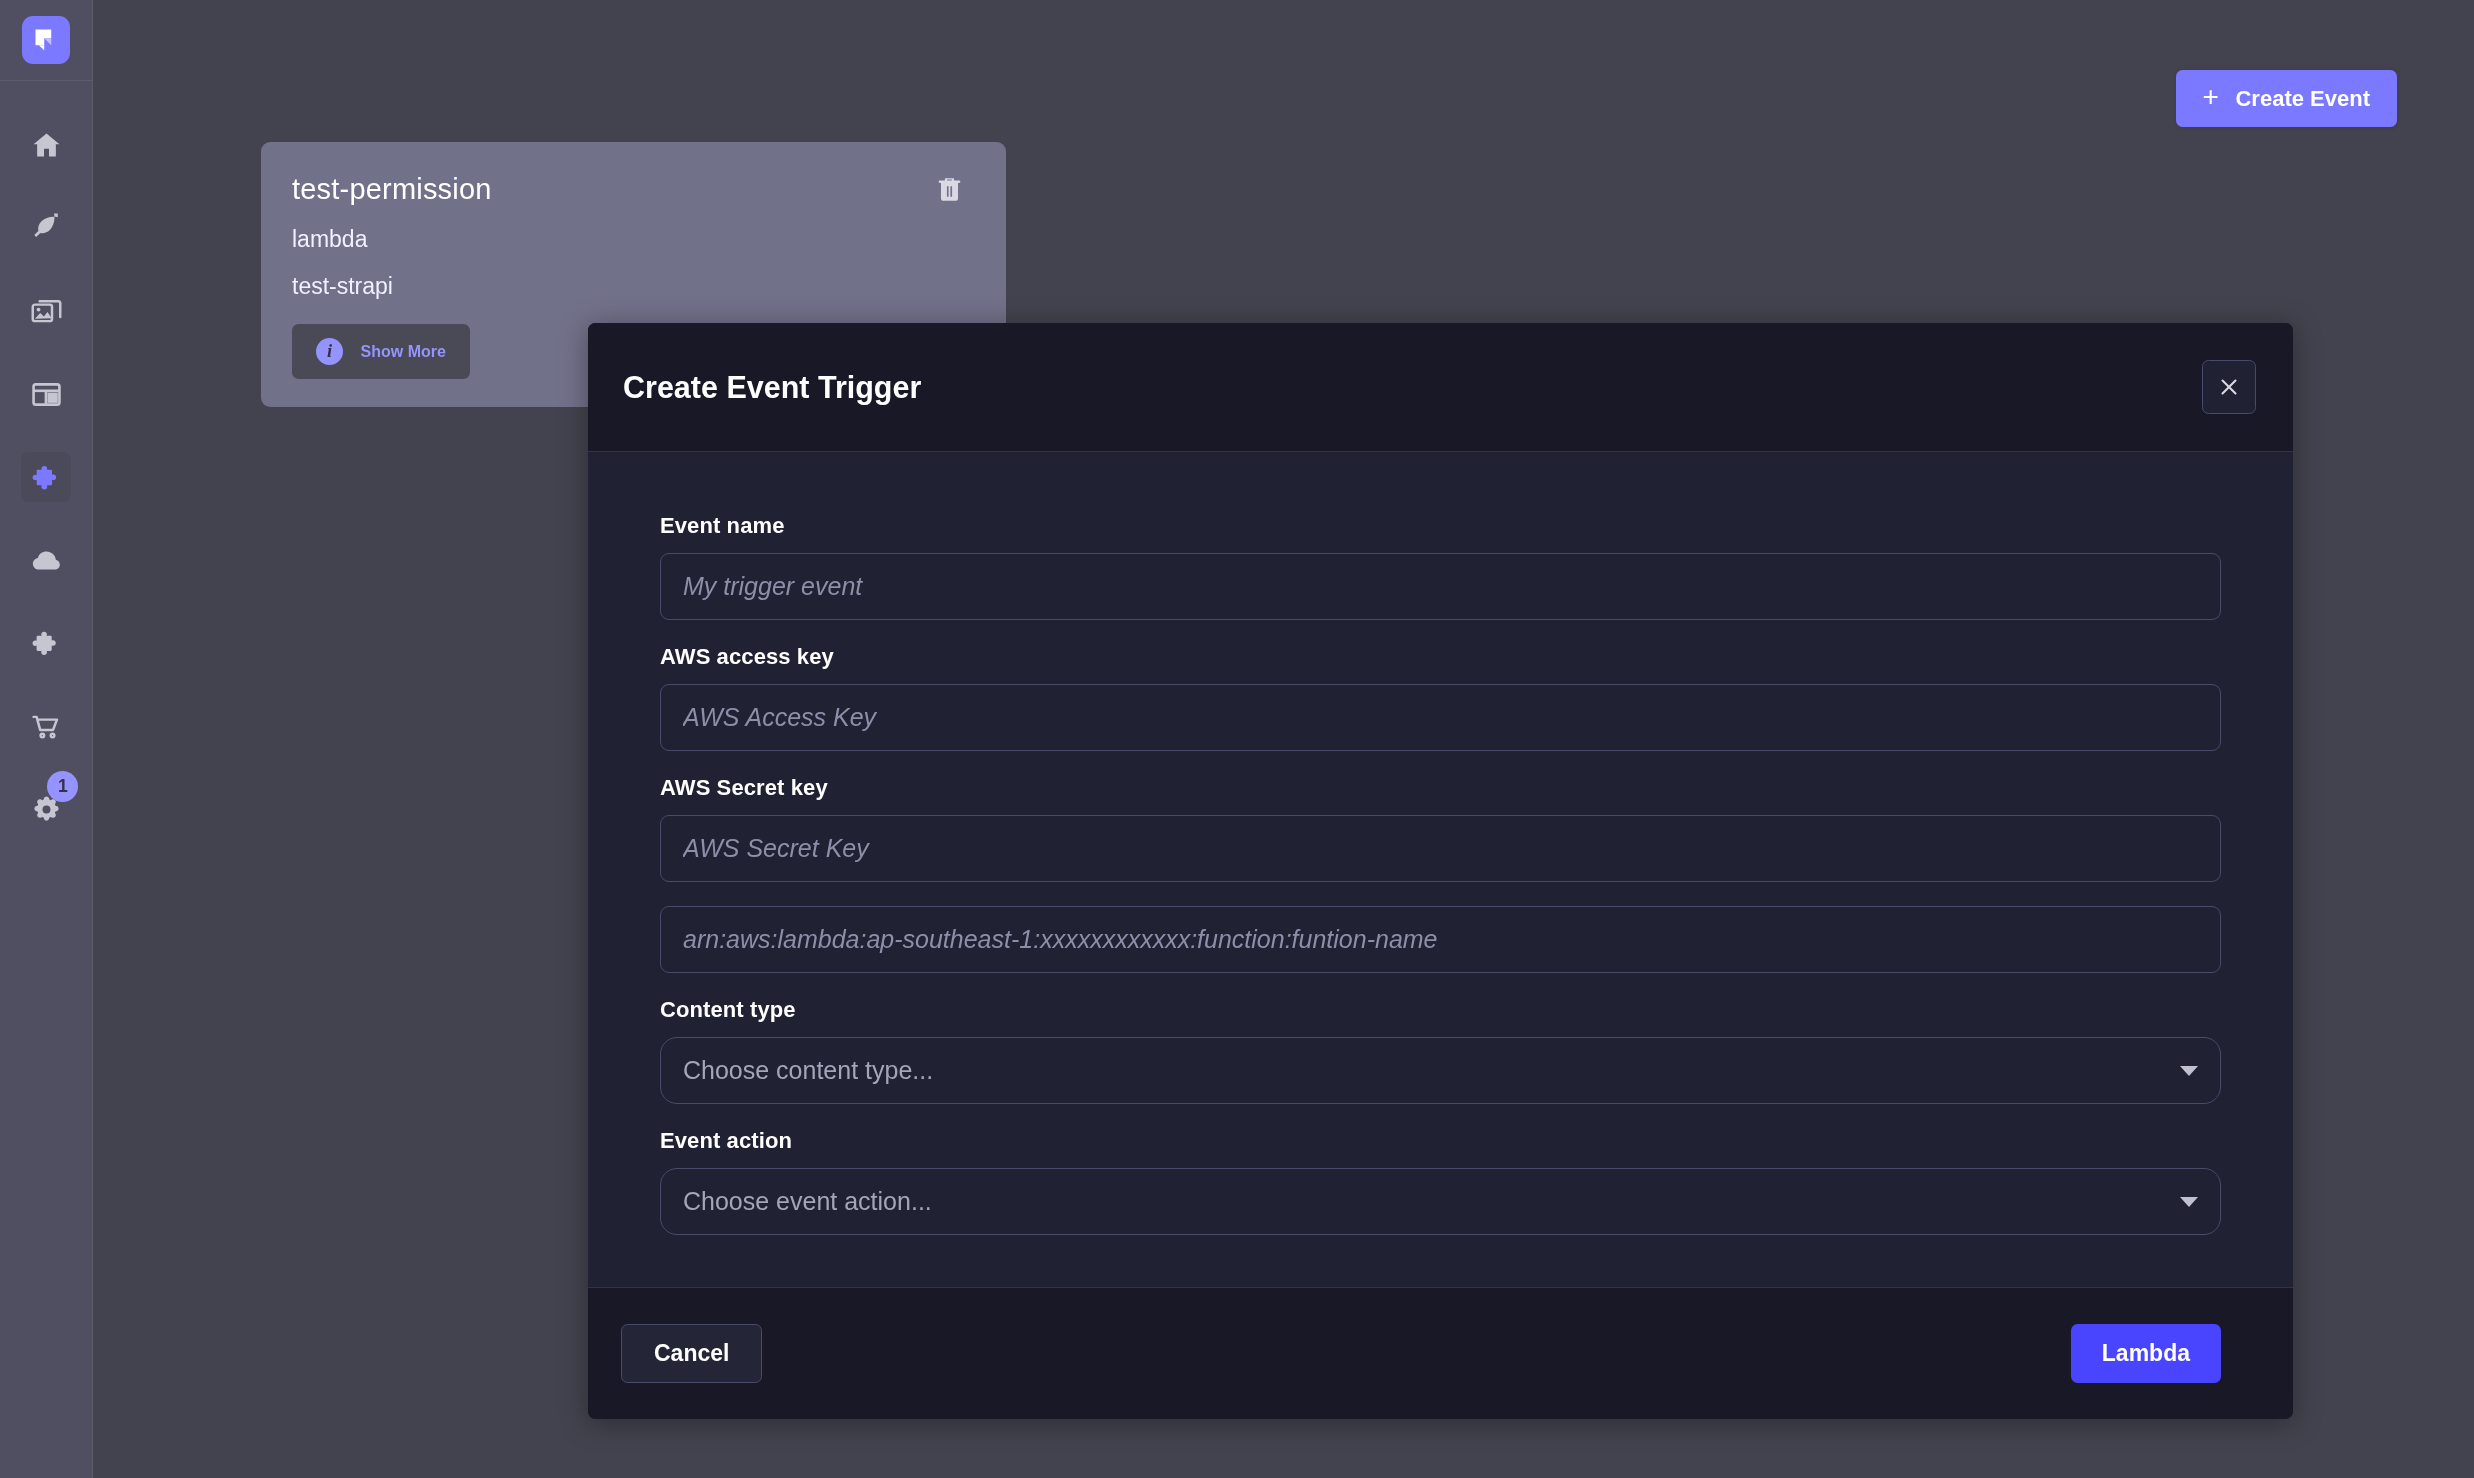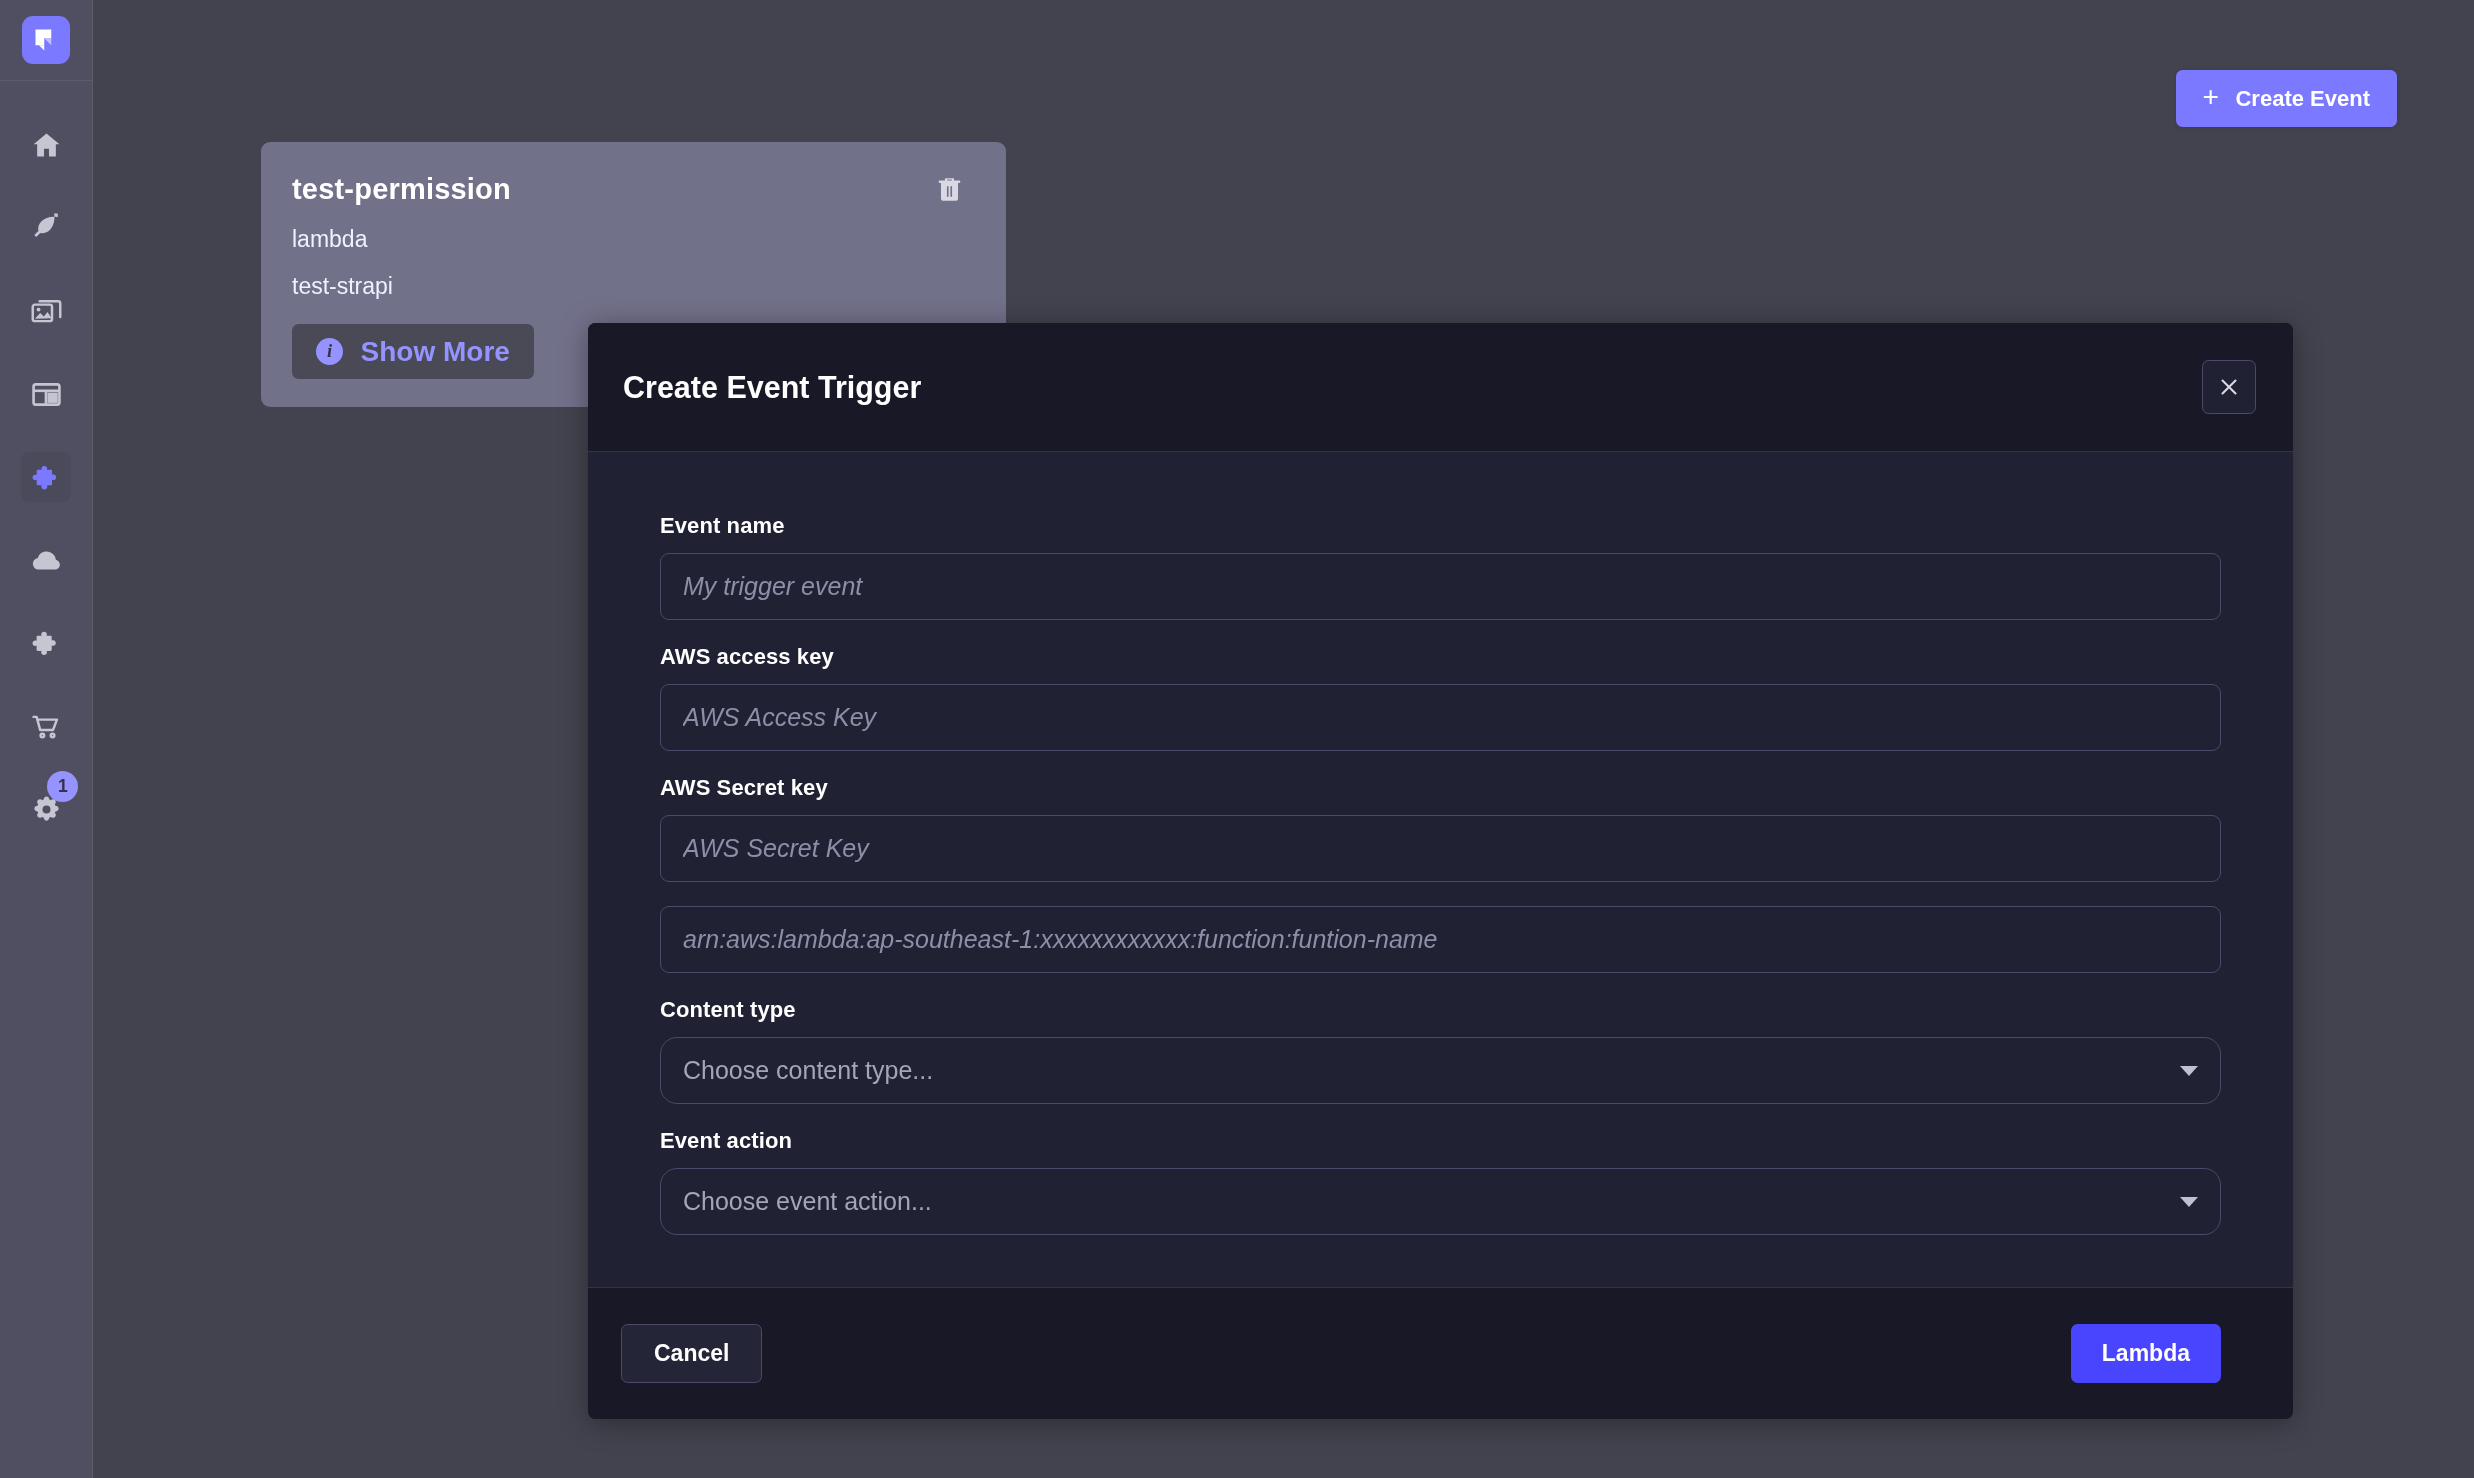--- a/index.html
+++ b/index.html
@@ -67,35 +67,35 @@
   }
   .plus-ico { font-size: 28px; font-weight: 400; line-height: 1; margin-top: -2.8px; }
 
   .cards { position: absolute; top: 142px; left: 168px; }
   .card {
     width: 745px; min-height: 227px;
     background: #72718a; border-radius: 9.2px;
     padding: 30.5px 31px 28px 31px;
     position: relative;
   }
-  .card-title { color: #ffffff; font-size: 29px; font-weight: 700; letter-spacing: 0.2px; }
+  .card-title { color: #ffffff; font-size: 29px; font-weight: 400; letter-spacing: 0.2px; }
   .card-sub { color: #f0f0ff; font-size: 23px; font-weight: 400; margin-top: 20.3px; }
   .trash-btn {
     position: absolute; top: 28px; right: 37px;
     background: none; border: none; cursor: pointer; padding: 3.7px;
     line-height: 0;
   }
   .btn-showmore {
     margin-top: 24px;
     display: inline-flex; align-items: center; gap: 17.6px;
     background: #4a4a57; border: none; border-radius: 6.5px;
     padding: 0 24px; height: 55px; cursor: pointer;
     font-family: "Liberation Sans", sans-serif;
   }
-  .btn-showmore .label { color: #9593ff; font-size: 28px; font-weight: 700; }
+  .btn-showmore .label { color: #9593ff; font-size: 16px; font-weight: 700; }
   .info-ico {
     width: 27px; height: 27px; border-radius: 50%;
     background: #9593ff; color: #32324d;
     font-size: 18.5px; font-weight: 700; font-style: italic;
     display: flex; align-items: center; justify-content: center;
     font-family: "Liberation Serif", serif;
   }
 
   
   .modal {

